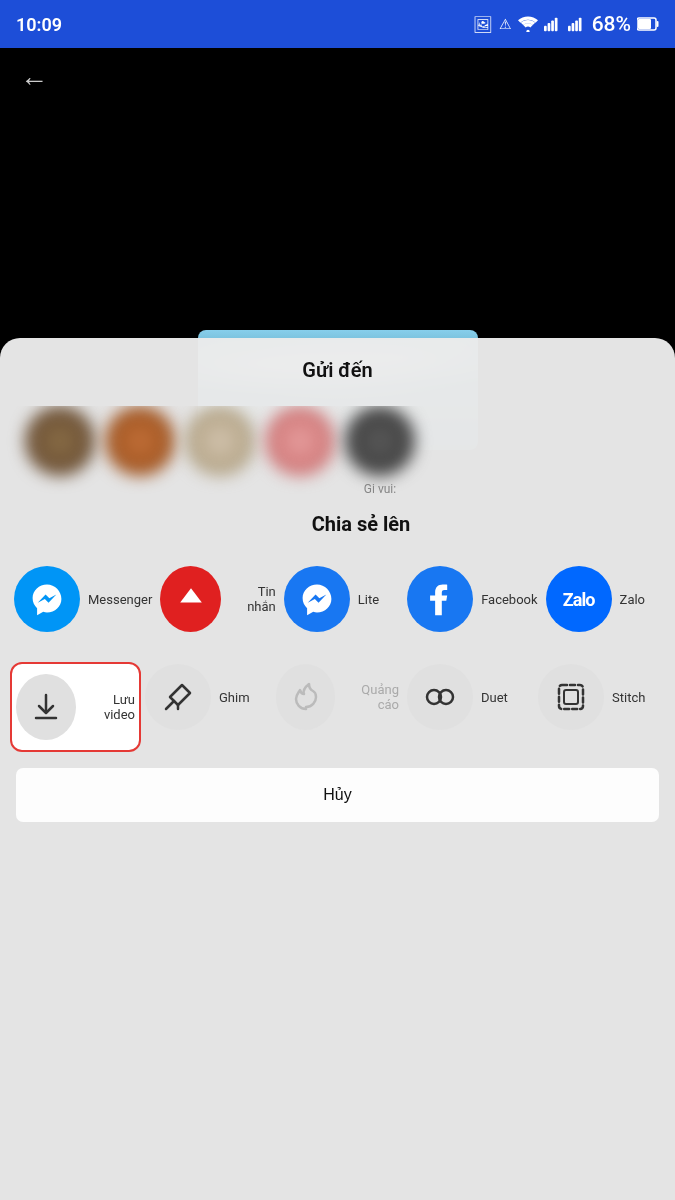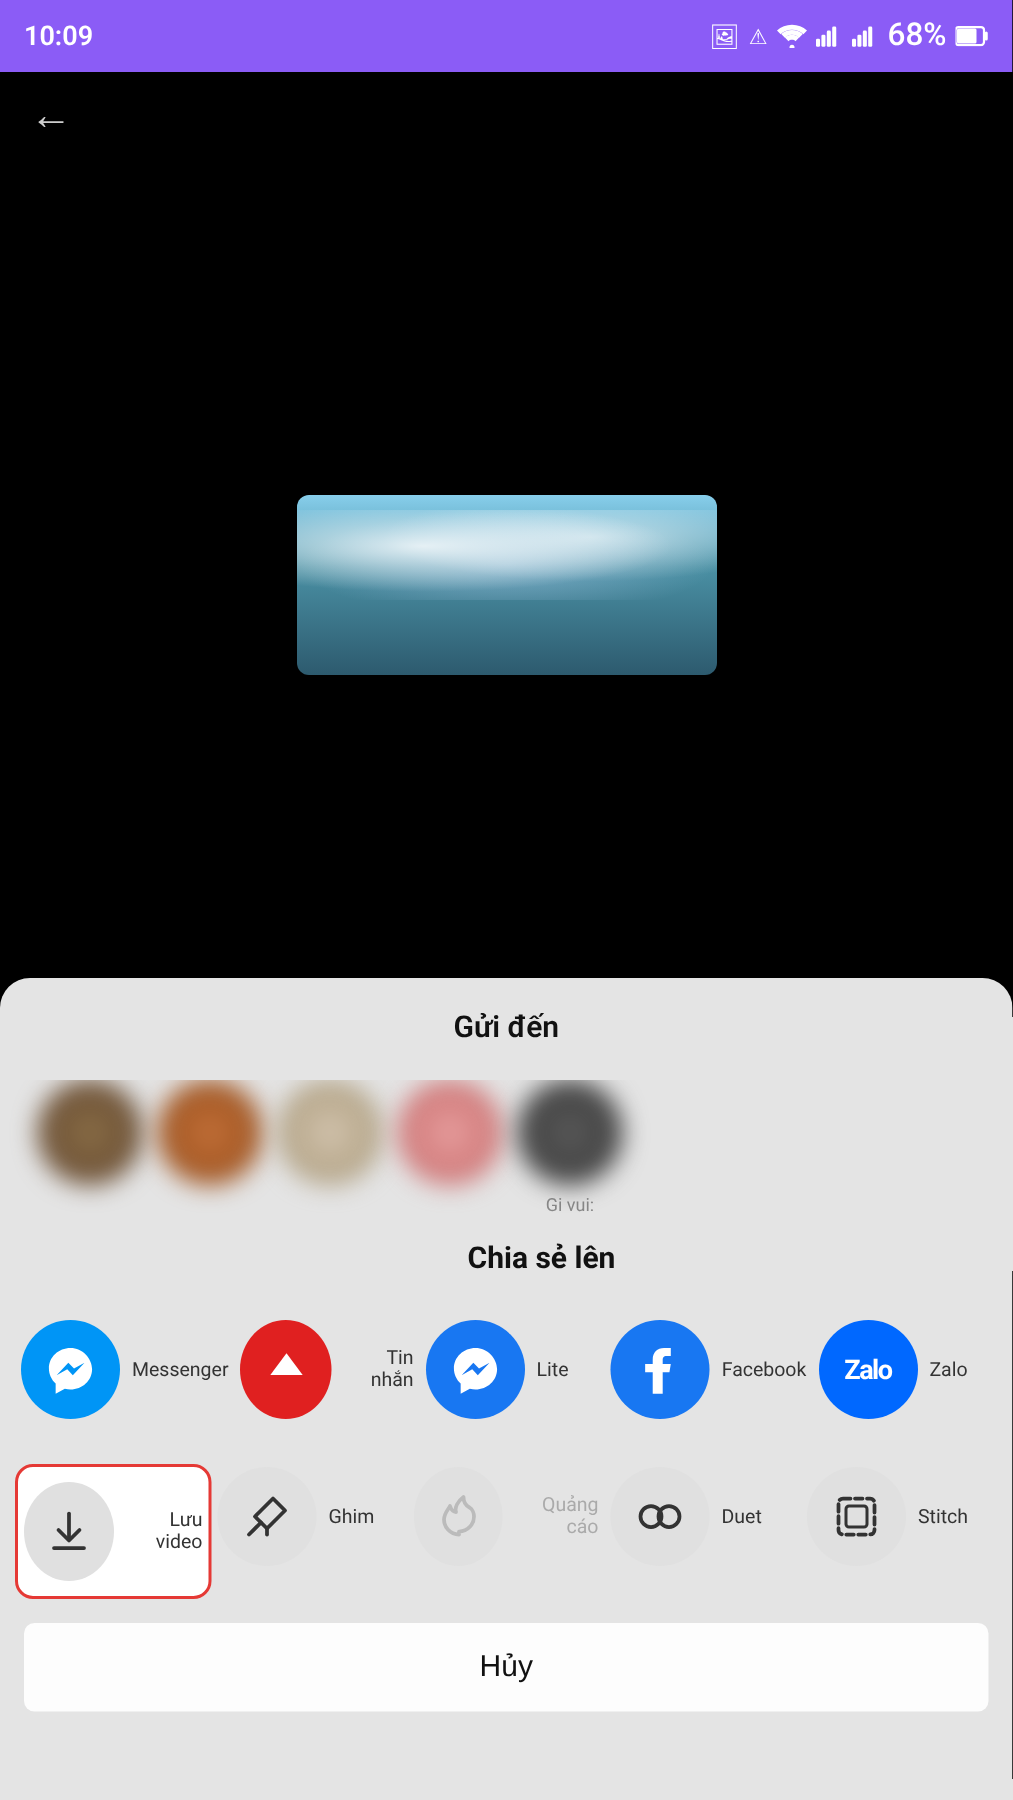--- a/index.html
+++ b/index.html
@@ -14,21 +14,21 @@
       position: relative;
     }
 
     
     .status-bar {
       position: absolute;
       top: 0;
       left: 0;
       right: 0;
       height: 48px;
-      background: #8b5cf6;
+      background: #1d4ed8;
       display: flex;
       align-items: center;
       justify-content: space-between;
       padding: 0 16px;
       z-index: 100;
     }
 
     .status-time {
       color: #fff;
       font-size: 18px;
@@ -88,21 +88,21 @@
                   radial-gradient(ellipse at 70% 30%, rgba(255,255,255,0.6) 0%, transparent 50%),
                   radial-gradient(ellipse at 50% 60%, rgba(200,220,255,0.4) 0%, transparent 70%);
     }
 
     
     .bottom-sheet {
       position: absolute;
       bottom: 0;
       left: 0;
       right: 0;
-      height: 548px;
+      height: 862px;
       background: rgba(235, 235, 235, 0.97);
       border-radius: 20px 20px 0 0;
       padding: 20px 0 0 0;
       z-index: 50;
     }
 
     .sheet-title {
       text-align: center;
       font-size: 20px;
       font-weight: 600;
@@ -218,21 +218,21 @@
 
     
     .cancel-btn {
       display: block;
       width: calc(100% - 32px);
       margin: 16px auto 0 auto;
       padding: 18px;
       background: rgba(255,255,255,0.9);
       border: none;
       border-radius: 7px;
-      font-size: 20px;
+      font-size: 16px;
       font-weight: 500;
       color: #111;
       text-align: center;
       cursor: pointer;
     }
   </style>
 </head>
 <body>
 
 <div class="status-bar">

